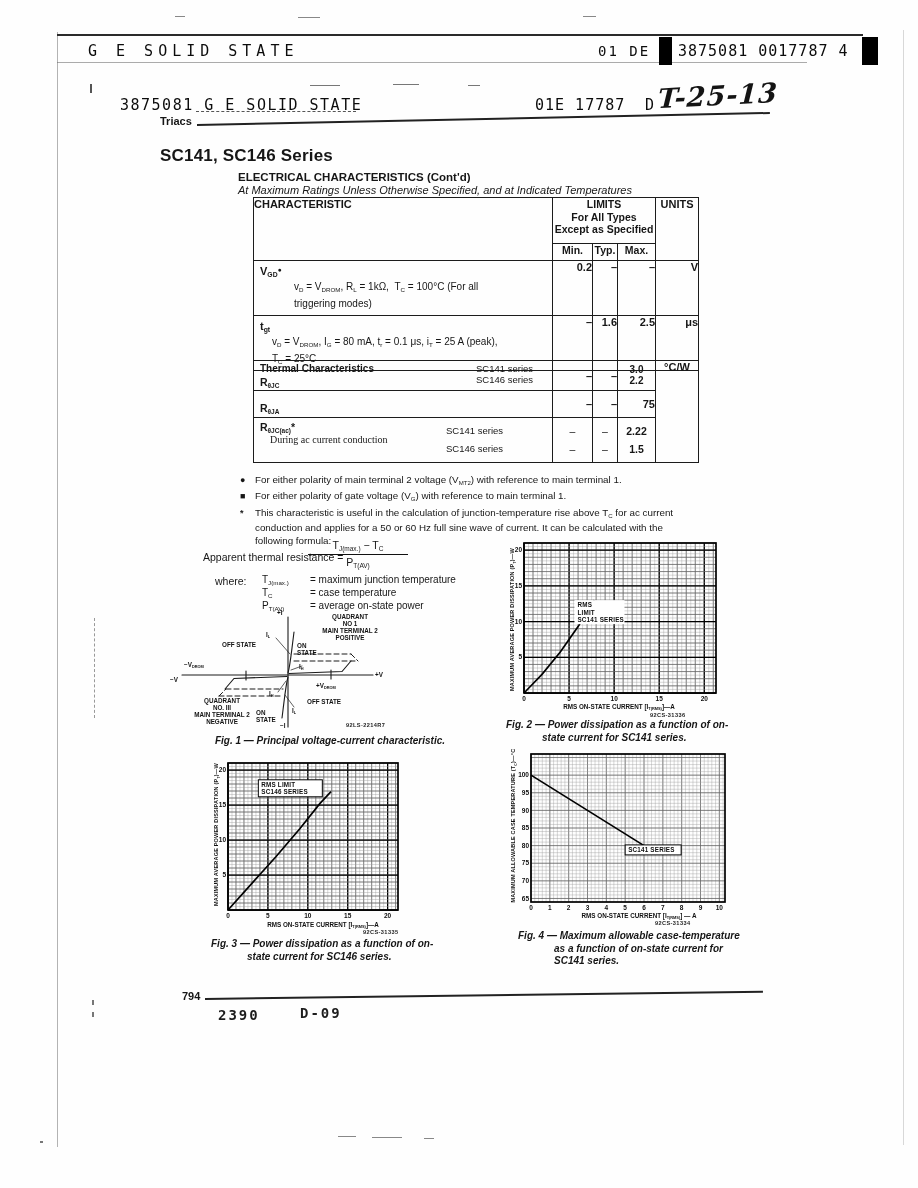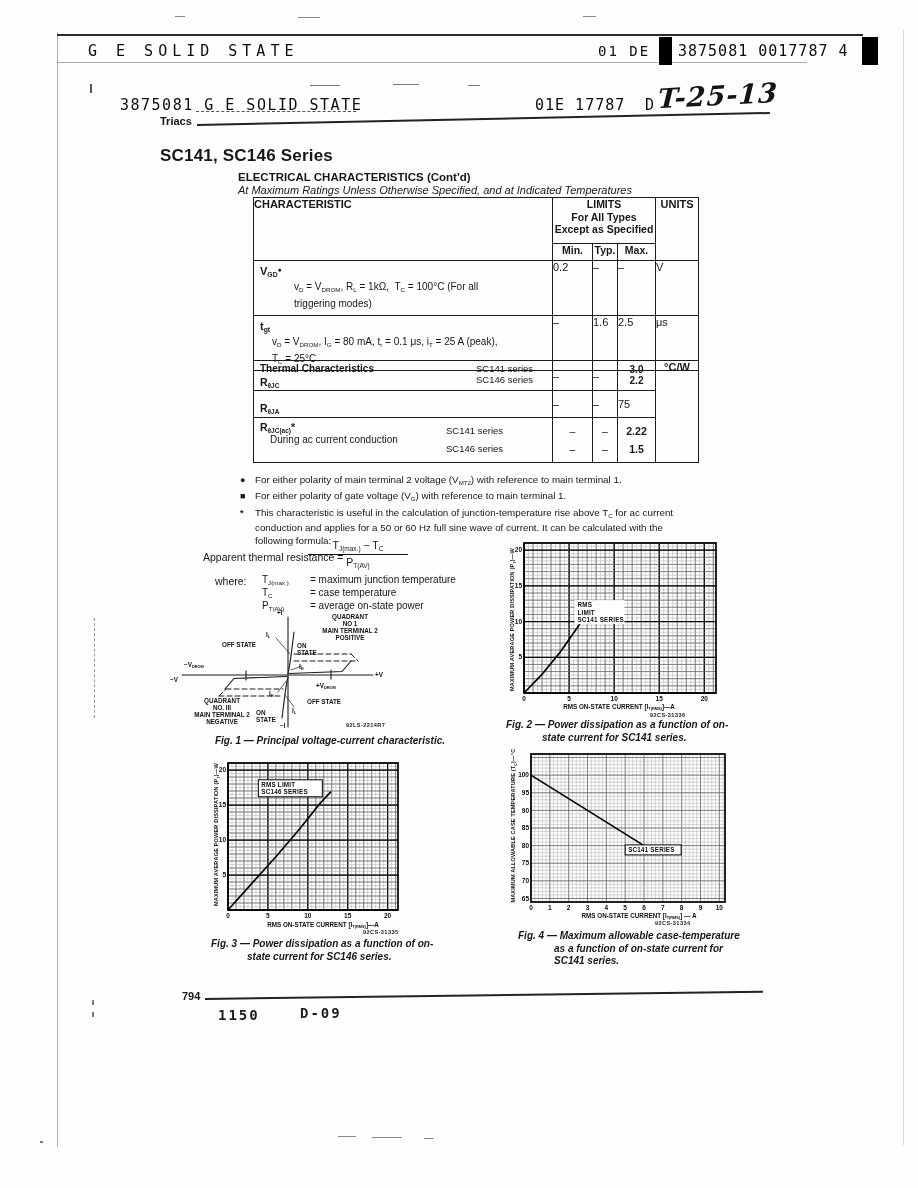--- a/index.html
+++ b/index.html
@@ -39,27 +39,27 @@
   table { border-collapse:collapse; table-layout:fixed; font-family:"Liberation Sans", sans-serif;margin-left:20px; }
   .dtable td { border:1.6px solid #1c1c1c; padding:0; vertical-align:top; }
   .hc { font-weight:bold; font-size:10.5px; text-align:center; }
   .char-head { text-align:left; vertical-align:middle; padding-left:8px; font-size:11px; }
   .limits-cell { line-height:12.5px; padding-top:3px; vertical-align:middle; }
   .units-head { vertical-align:middle; font-size:11px; }
   .subhdr { height:17px; vertical-align:middle; }
   .sym { font-weight:bold; font-size:11px; padding:4px 0 0 6px; }
   .cond { font-size:10px; line-height:13px; padding:2px 0 0 40px; }
   .cond2 { padding-left:18px; }
-  .val { text-align:left; vertical-align:middle; font-size:11px; font-weight:normal; padding-top:16px; }
+  .val { text-align:right; vertical-align:middle; font-size:11px; font-weight:bold; padding-top:16px; }
   .t2 .val { padding-top:0; vertical-align:middle; }
   .relcell { position:relative; }
   .thermhead { position:absolute; top:2px; left:6px; font-weight:bold; font-size:10px; }
   .series { position:absolute; font-size:9.5px; white-space:nowrap; }
   .symline { position:absolute; font-weight:bold; font-size:10.5px; white-space:nowrap; }
-  .desc { position:absolute; font-size:10px; white-space:nowrap; }
+  .desc { position:absolute; font-size:10px; white-space:nowrap;font-family:Liberation Serif, serif; }
   .stack2 { line-height:11px; font-size:10px; font-weight:bold; padding-top:3px; text-align:center; }
   .stack18 { line-height:18px; font-size:10.5px; padding-top:4px; text-align:center; }
   .unitcell { text-align:center; vertical-align:middle; font-size:11px; font-weight:bold; }
 
   
   .fn { display:flex; margin-bottom:1px; }
   .fnmark { width:15px; font-size:9px; padding-top:1px; }
   .fntext { flex:1; font-size:9.8px; line-height:12.3px; }
 
   
@@ -785,16 +785,16 @@
         <text x="15" y="46.96190476190476" text-anchor="end" class="tick">95</text>
         <text x="15" y="29.342857142857152" text-anchor="end" class="tick">100</text>
       </svg>
     <div class="xlabel" style="left:36px;top:164px;width:190px">RMS ON-STATE CURRENT  [I<sub>T(RMS)</sub>] — A</div>
     <div class="figcode" style="left:147px;top:172px">92CS-31334</div>
     <div class="figcap" style="left:10px;top:182px;width:235px">Fig. 4 — Maximum allowable case-temperature as a function of on-state current for SC141 series.</div>
   </div>
 
   <div class="abs footer-num" style="left:182px;top:990px">794</div>
   <div class="footer-line"></div>
-  <div class="abs stamp" style="left:218px;top:1007px">1150</div>
+  <div class="abs stamp" style="left:218px;top:1007px">2390</div>
   <div class="abs stamp" style="left:300px;top:1005px">D-09</div>
 
 </div>
 
 </body></html>

